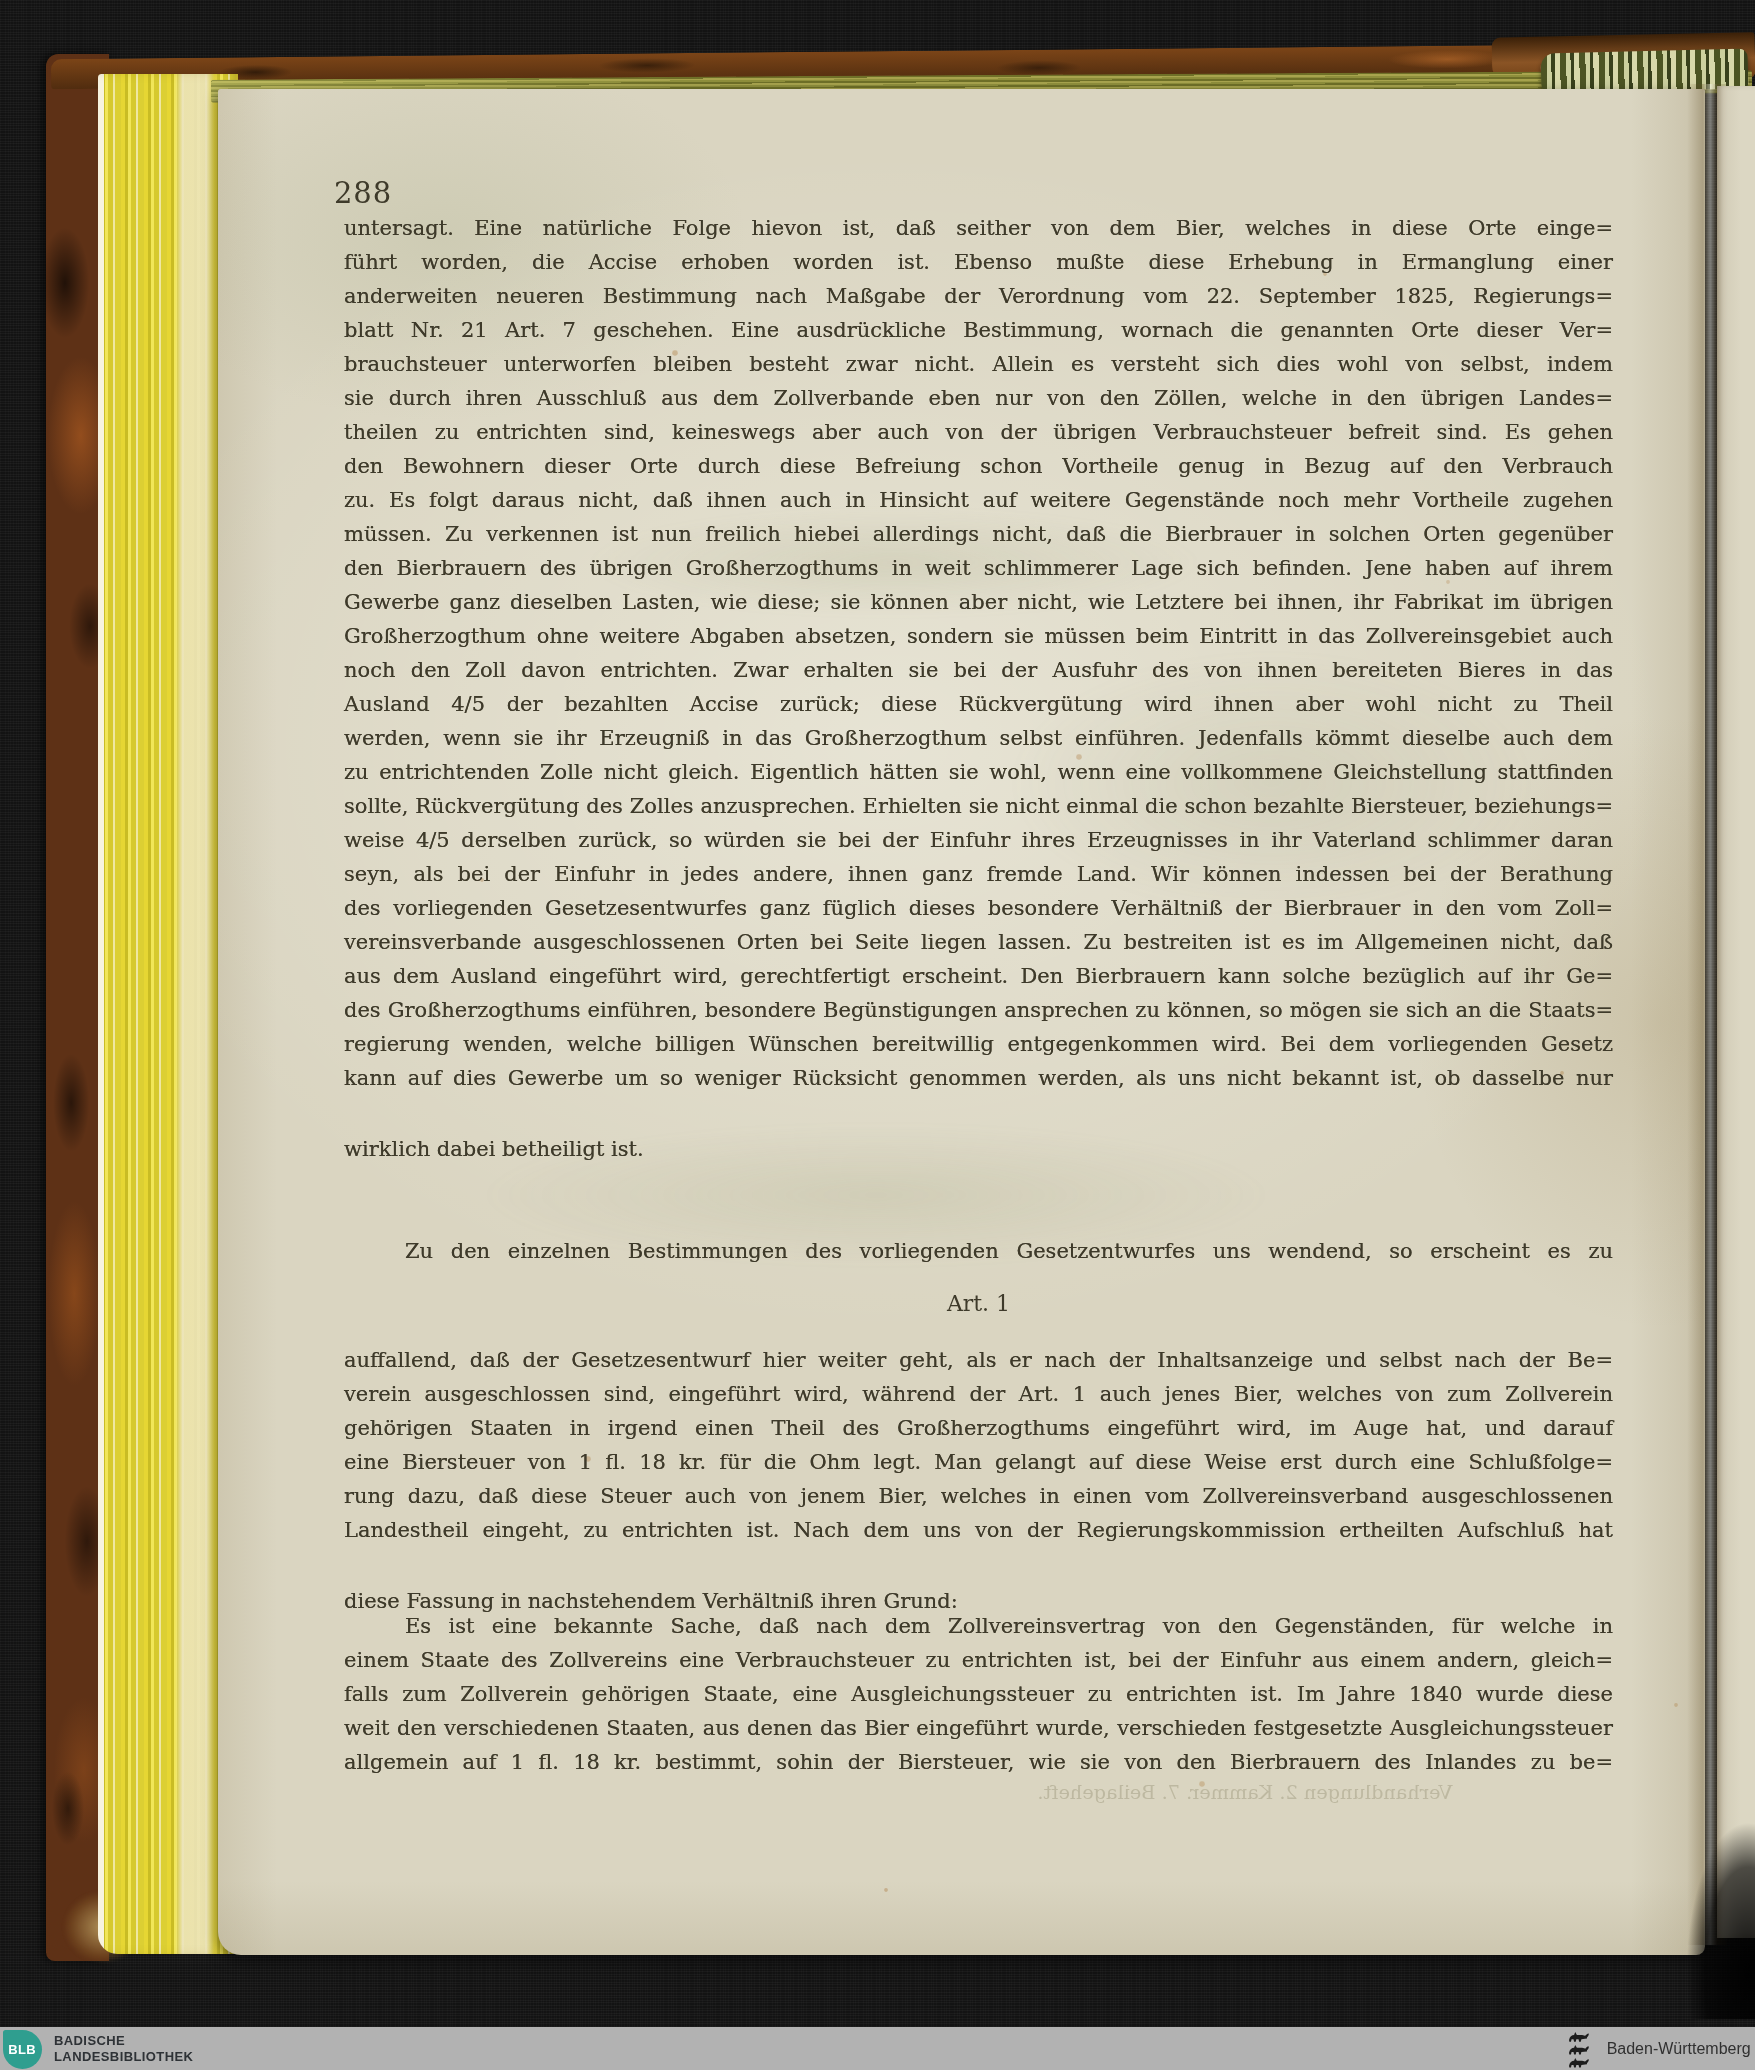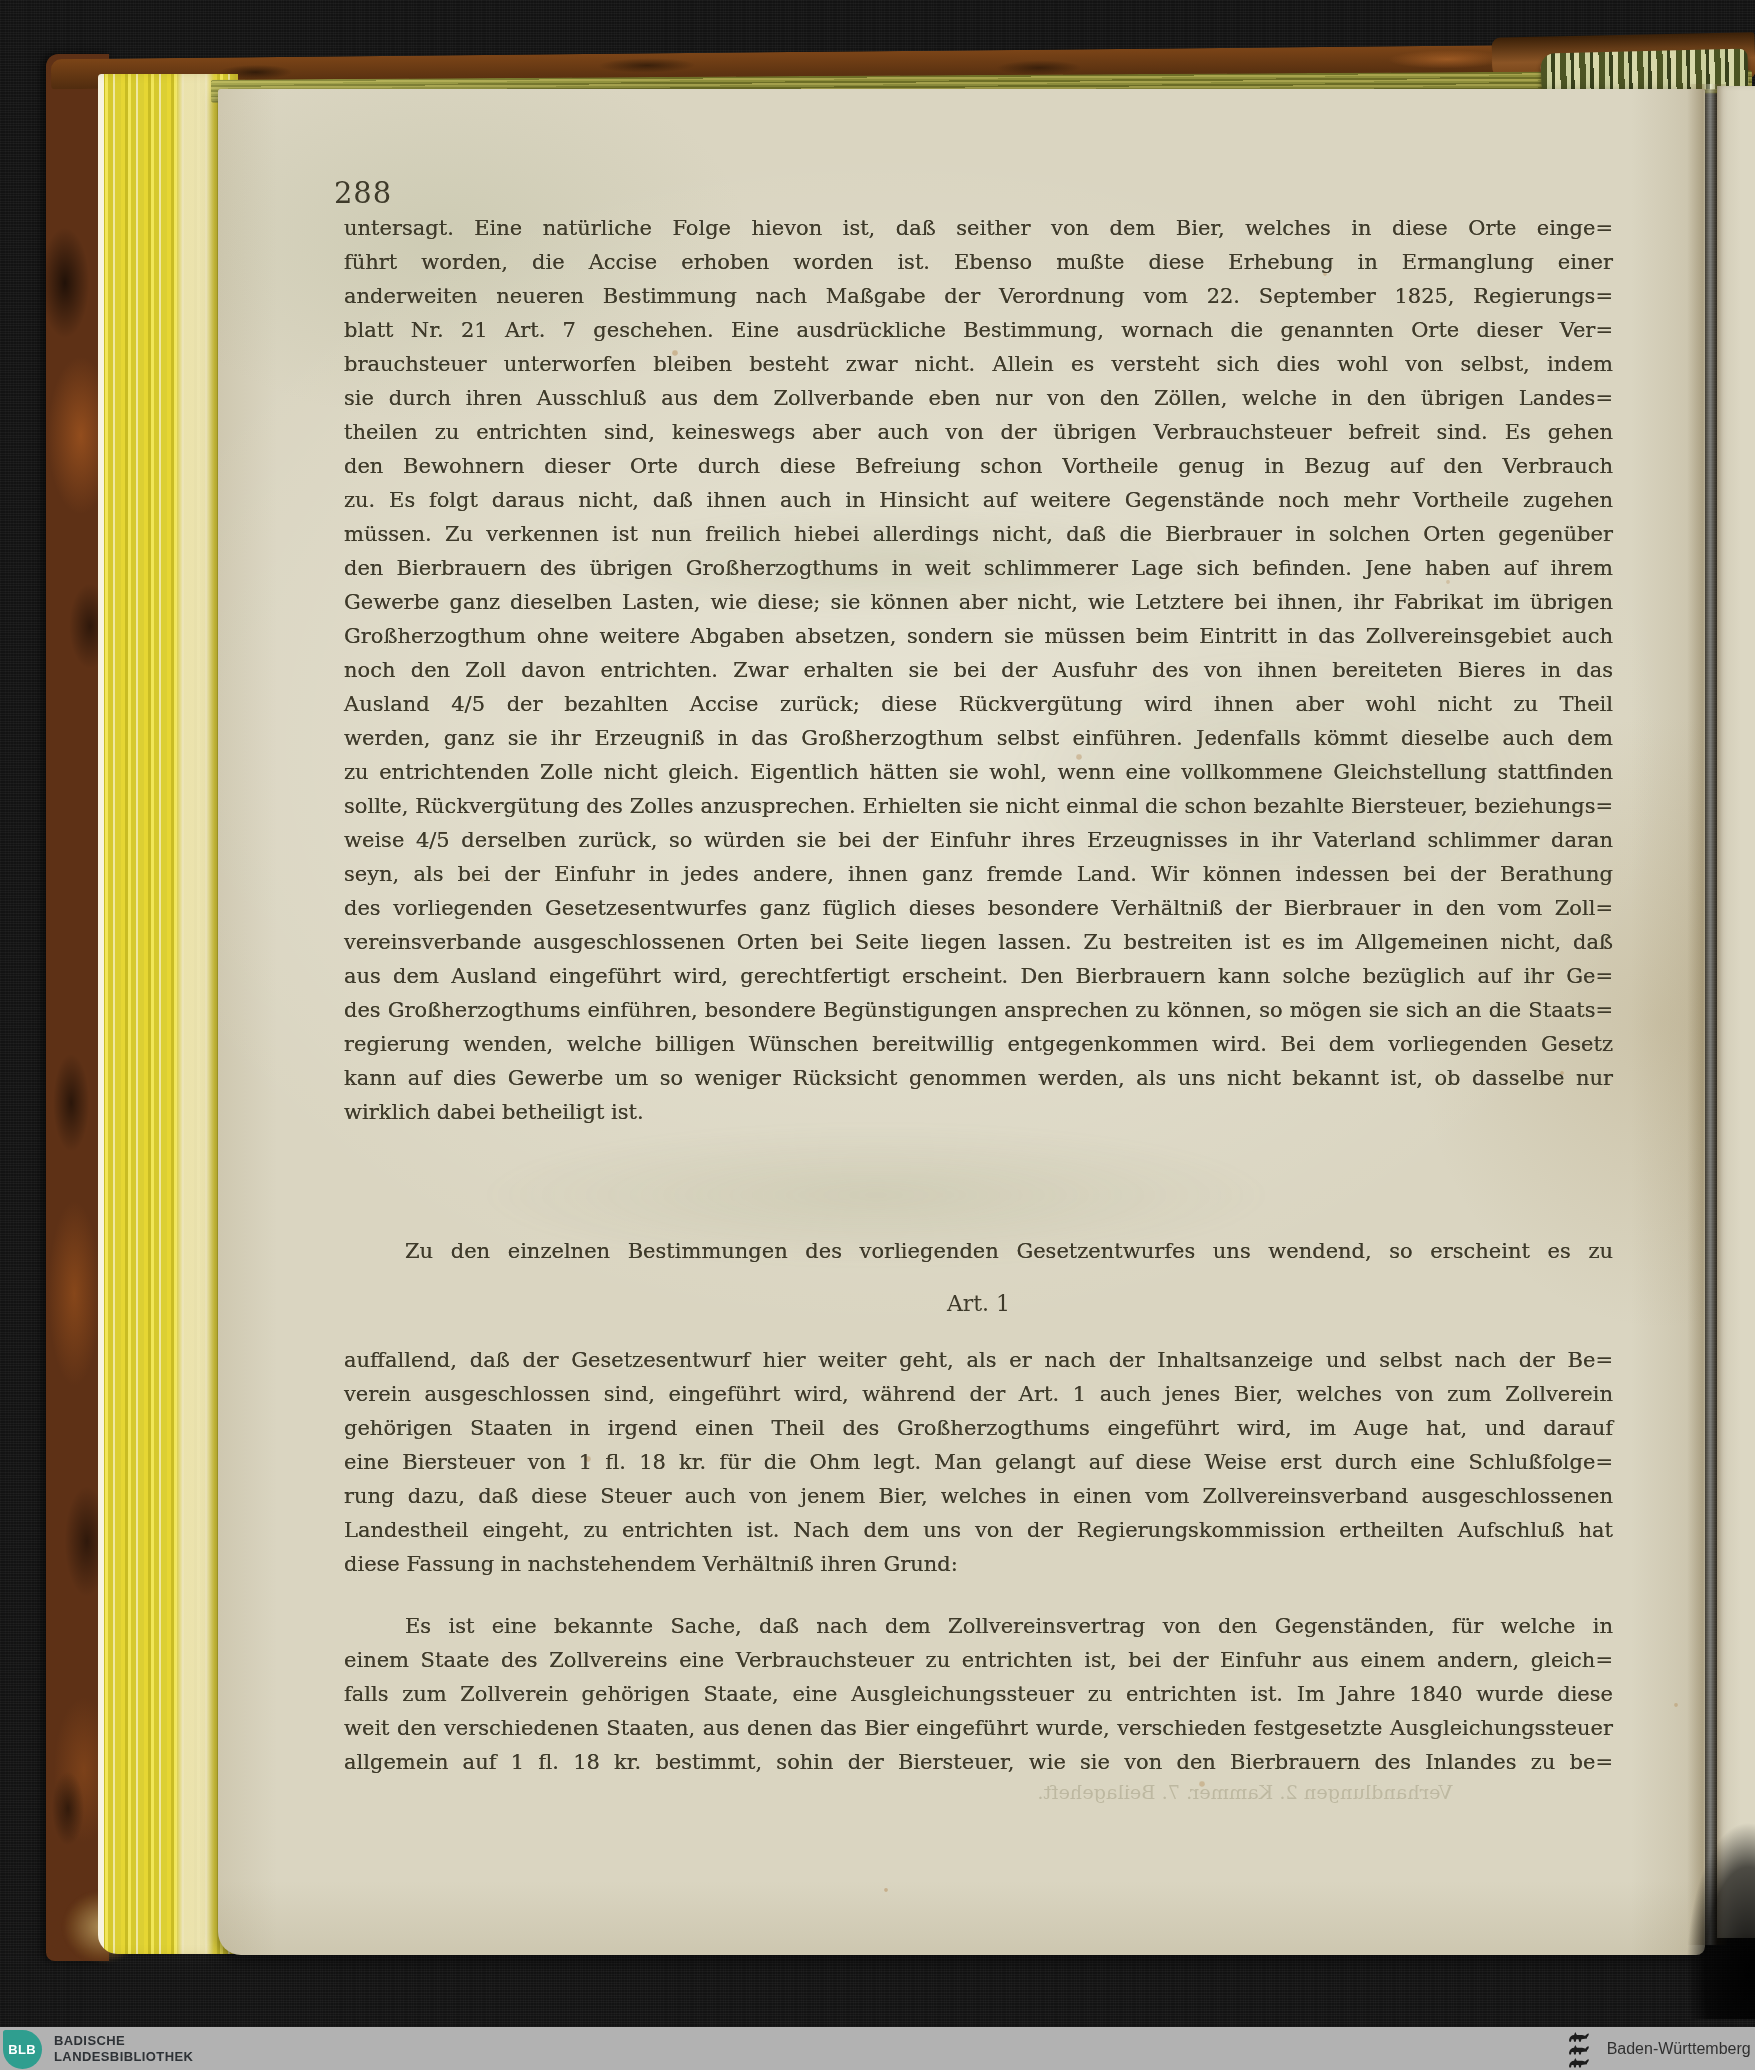--- a/index.html
+++ b/index.html
@@ -71,21 +71,21 @@
     box-shadow:inset 5.3px 0 7px -3.5px rgba(80,60,30,.5);}
   .gutter-shadow-bottom{position:absolute;left:1677px;top:1791px;width:79px;height:228px;
     background:radial-gradient(79px 193px at 90% 80%, rgba(0,0,0,.95), rgba(0,0,0,.65) 55%, transparent 78%);}
   
   .content{position:absolute;left:0;top:0;width:100%;height:100%;color:#3e3a2a;}
   .page-number{position:absolute;left:116px;top:72px;font-size:29px;letter-spacing:0.9px;margin-top:15px;}
   .col{position:absolute;left:126px;width:1269px;}
   .tline{font-size:21px;line-height:34px;height:34px;white-space:nowrap;
     text-align:justify;text-align-last:justify;overflow:visible;
     text-shadow:0 0 0.4px rgba(62,58,42,.8);}
-  .last-left .tline:last-child{text-align-last:left;}
+  .last-left .tline:last-child{text-align-last:left;margin-top:37px;}
   .indent-first .tline:first-child{text-indent:61px;}
   #para1{top:122px;}
   #para2{top:1145px;}
   .article-heading{position:absolute;left:126px;top:1202px;width:1269px;
     text-align:center;font-size:22px;}
   #para3{top:1254px;}
   #para4{top:1520px;}
   
   .ghost{position:absolute;color:#8a8566;opacity:.35;filter:blur(0.6px);
     transform:scaleX(-1);font-size:19.3px;white-space:nowrap;}
@@ -144,21 +144,21 @@
           <div class="tline">sie durch ihren Ausschluß aus dem Zollverbande eben nur von den Zöllen, welche in den übrigen Landes=</div>
           <div class="tline">theilen zu entrichten sind, keineswegs aber auch von der übrigen Verbrauchsteuer befreit sind.  Es gehen</div>
           <div class="tline">den Bewohnern dieser Orte durch diese Befreiung schon Vortheile genug in Bezug auf den Verbrauch</div>
           <div class="tline">zu.  Es folgt daraus nicht, daß ihnen auch in Hinsicht auf weitere Gegenstände noch mehr Vortheile zugehen</div>
           <div class="tline">müssen.  Zu verkennen ist nun freilich hiebei allerdings nicht, daß die Bierbrauer in solchen Orten gegenüber</div>
           <div class="tline">den Bierbrauern des übrigen Großherzogthums in weit schlimmerer Lage sich befinden.  Jene haben auf ihrem</div>
           <div class="tline">Gewerbe ganz dieselben Lasten, wie diese; sie können aber nicht, wie Letztere bei ihnen, ihr Fabrikat im übrigen</div>
           <div class="tline">Großherzogthum ohne weitere Abgaben absetzen, sondern sie müssen beim Eintritt in das Zollvereinsgebiet auch</div>
           <div class="tline">noch den Zoll davon entrichten.  Zwar erhalten sie bei der Ausfuhr des von ihnen bereiteten Bieres in das</div>
           <div class="tline">Ausland 4/5 der bezahlten Accise zurück;  diese Rückvergütung wird ihnen aber wohl nicht zu Theil</div>
-          <div class="tline">werden, ganz sie ihr Erzeugniß in das Großherzogthum selbst einführen.  Jedenfalls kömmt dieselbe auch dem</div>
+          <div class="tline">werden, wenn sie ihr Erzeugniß in das Großherzogthum selbst einführen.  Jedenfalls kömmt dieselbe auch dem</div>
           <div class="tline">zu entrichtenden Zolle nicht gleich.  Eigentlich hätten sie wohl, wenn eine vollkommene Gleichstellung stattfinden</div>
           <div class="tline">sollte, Rückvergütung des Zolles anzusprechen.  Erhielten sie nicht einmal die schon bezahlte Biersteuer, beziehungs=</div>
           <div class="tline">weise 4/5 derselben zurück, so würden sie bei der Einfuhr ihres Erzeugnisses in ihr Vaterland schlimmer daran</div>
           <div class="tline">seyn, als bei der Einfuhr in jedes andere, ihnen ganz fremde Land.  Wir können indessen bei der Berathung</div>
           <div class="tline">des vorliegenden Gesetzesentwurfes ganz füglich dieses besondere Verhältniß der Bierbrauer in den vom Zoll=</div>
           <div class="tline">vereinsverbande ausgeschlossenen Orten bei Seite liegen lassen.  Zu bestreiten ist es im Allgemeinen nicht, daß</div>
           <div class="tline">aus dem Ausland eingeführt wird, gerechtfertigt erscheint.  Den Bierbrauern kann solche bezüglich auf ihr Ge=</div>
           <div class="tline">des Großherzogthums einführen, besondere Begünstigungen ansprechen zu können, so mögen sie sich an die Staats=</div>
           <div class="tline">regierung wenden, welche billigen Wünschen bereitwillig entgegenkommen wird.  Bei dem vorliegenden Gesetz</div>
           <div class="tline">kann auf dies Gewerbe um so weniger Rücksicht genommen werden, als uns nicht bekannt ist, ob dasselbe nur</div>

